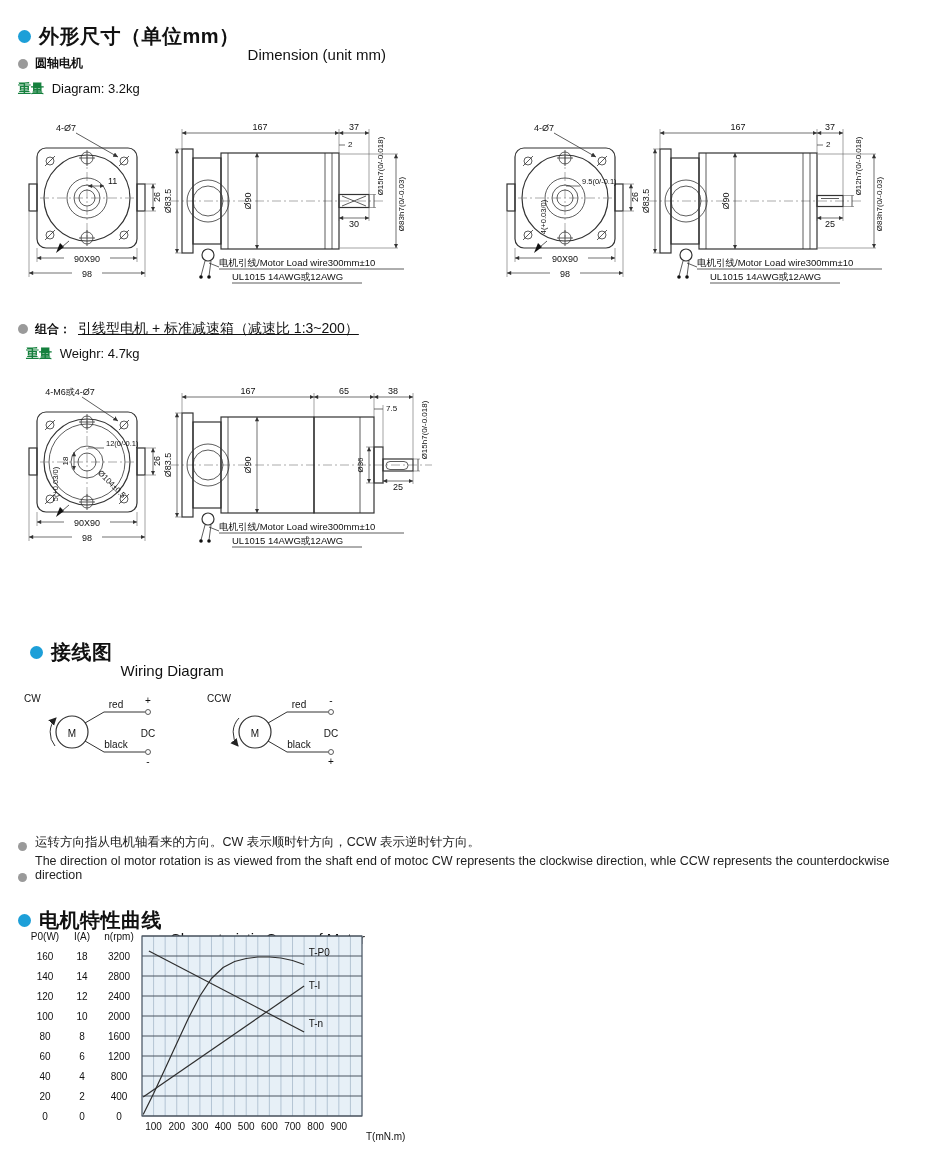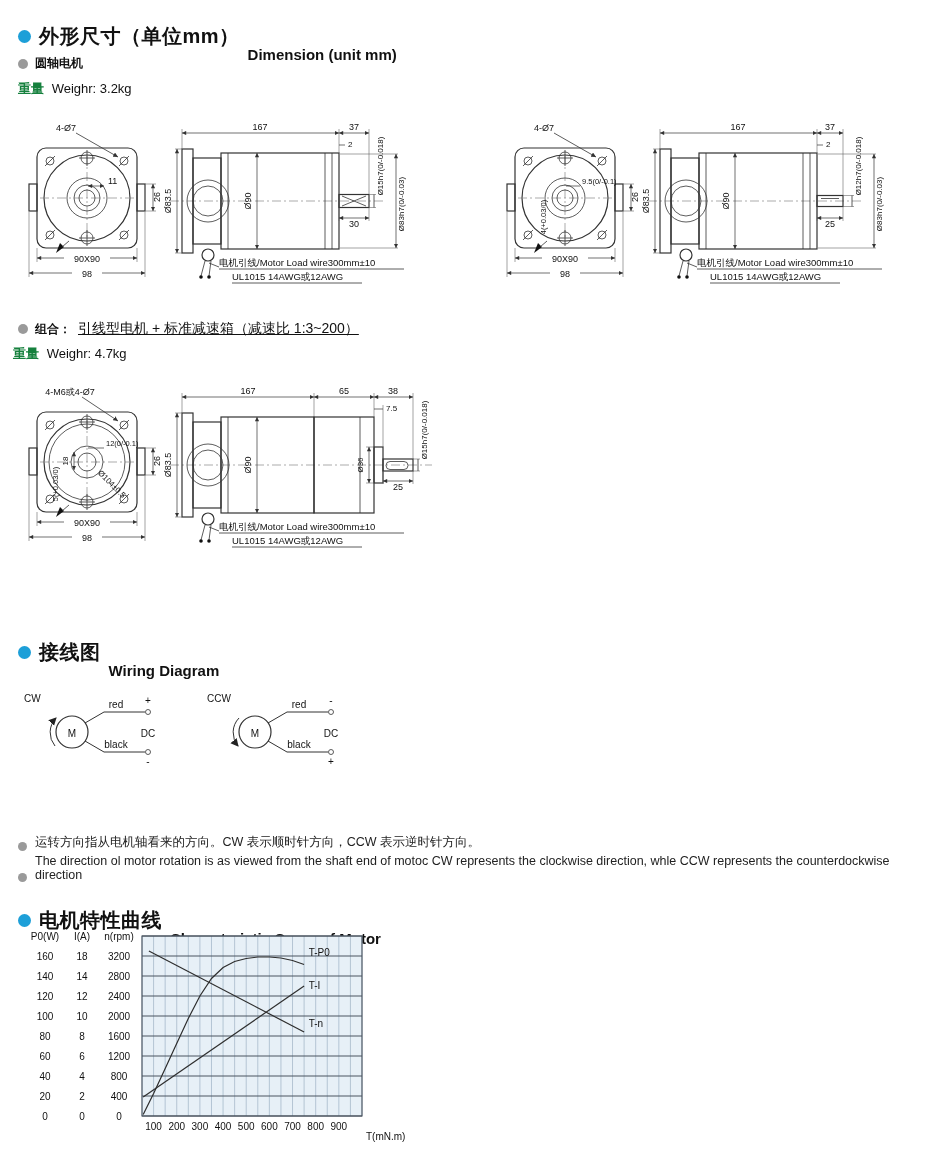--- a/index.html
+++ b/index.html
@@ -1,21 +1,21 @@
 <!DOCTYPE html>
 <html><head>
 <meta charset="utf-8">
 <style>
   html,body{margin:0;padding:0;background:#fff;}
   #page{position:relative;width:950px;height:1151px;background:#fff;overflow:hidden;
         font-family:"Liberation Sans",sans-serif;color:#111;border-radius:20px;}
   .abs{position:absolute;}
   .h1{display:flex;align-items:center;gap:8px;}
   .h1 .zh{font-size:20px;font-weight:bold;letter-spacing:0.5px;}
-  .h1 .en{font-size:15px;font-weight:bold;margin-top:36px;}
+  .h1 .en{font-size:15px;font-weight:normal;margin-top:36px;}
   .sub{display:flex;align-items:center;gap:7px;}
   .sub .zh{font-size:12px;font-weight:bold;}
   .sub .desc{font-size:14px;text-decoration:underline;}
   .weight{font-size:13px;}
   .weight .lab{color:#15803d;font-weight:bold;margin-right:4px;}
   .note{display:flex;align-items:flex-end;gap:8px;font-size:12.5px;color:#222;width:920px;}
   .b{width:13px;height:13px;border-radius:50%;background:#1d9fd8;flex:0 0 auto;}
   .b.g{width:10px;height:10px;background:#9a9a9a;}
   .b.s{width:9px;height:9px;background:#9a9a9a;margin-top:3px;}
   
@@ -55,21 +55,21 @@
     <span class="zh">外形尺寸（单位mm）</span>
     <span class="en">Dimension (unit mm)</span>
   </div>
 
   <div class="abs sub" style="left:18px;top:55px">
     <span class="b g"></span>
     <span class="zh">圆轴电机</span>
   </div>
   <div class="abs weight" style="left:18px;top:80px">
     <span class="lab">重量</span>
-    <span>Weighr: 3.2kg</span>
+    <span>Diagram: 3.2kg</span>
   </div>
 
   <svg class="abs" style="left:12px;top:116px" width="450" height="170" viewBox="0 0 450 170">
     <g>
       <rect class="ol" x="17" y="68" width="8" height="27"></rect>
         <rect class="ol" x="125" y="68" width="8" height="27"></rect>
       <rect class="ol" x="25" y="32" width="100" height="100" rx="9"></rect>
       <circle class="ol" cx="75" cy="82" r="43"></circle>
       <path class="cl" d="M28,82H122 M75,39V125"></path>
       <circle class="tl" cx="38" cy="45" r="4"></circle>
@@ -230,21 +230,21 @@
         <line class="tl" x1="220" y1="167" x2="350" y2="167"></line>
       </g>
     </g>
   </svg>
 
   <div class="abs sub" style="left:18px;top:320px">
     <span class="b g"></span>
     <span class="zh">组合：</span>
     <span class="desc">引线型电机 + 标准减速箱（减速比 1:3~200）</span>
   </div>
-  <div class="abs weight" style="left:13px;top:345px">
+  <div class="abs weight" style="left:26px;top:345px">
     <span class="lab">重量</span>
     <span>Weighr: 4.7kg</span>
   </div>
 
   <svg class="abs" style="left:12px;top:380px" width="480" height="172" viewBox="0 0 480 172">
     <g>
       <rect class="ol" x="17" y="68" width="8" height="27"></rect>
         <rect class="ol" x="125" y="68" width="8" height="27"></rect>
       <rect class="ol" x="25" y="32" width="100" height="100" rx="9"></rect>
       <circle class="ol" cx="75" cy="82" r="43"></circle>
@@ -326,21 +326,21 @@
         <text class="dt" x="386" y="110" text-anchor="middle">25</text>
         <line class="tl" x1="197" y1="147" x2="207" y2="151"></line>
         <text class="wt" x="207" y="150">电机引线/Motor Load wire300mm±10</text>
         <line class="tl" x1="207" y1="153" x2="392" y2="153"></line>
         <text class="wt" x="220" y="164">UL1015 14AWG或12AWG</text>
         <line class="tl" x1="220" y1="167" x2="350" y2="167"></line>
       </g>
     </g>
   </svg>
 
-  <div class="abs h1" style="left:18px;top:626px">
+  <div class="abs h1" style="left:30px;top:626px">
     <span class="b"></span>
     <span class="zh">接线图</span>
     <span class="en">Wiring Diagram</span>
   </div>
 
   <svg class="abs" style="left:12px;top:680px" width="370" height="112" viewBox="0 0 370 112">
     <g>
       <text class="ct" x="12" y="22">CW</text>
       <circle class="ol" cx="60" cy="52" r="16"></circle>
       <text class="ct" x="60" y="57" text-anchor="middle" font-size="13">M</text>

